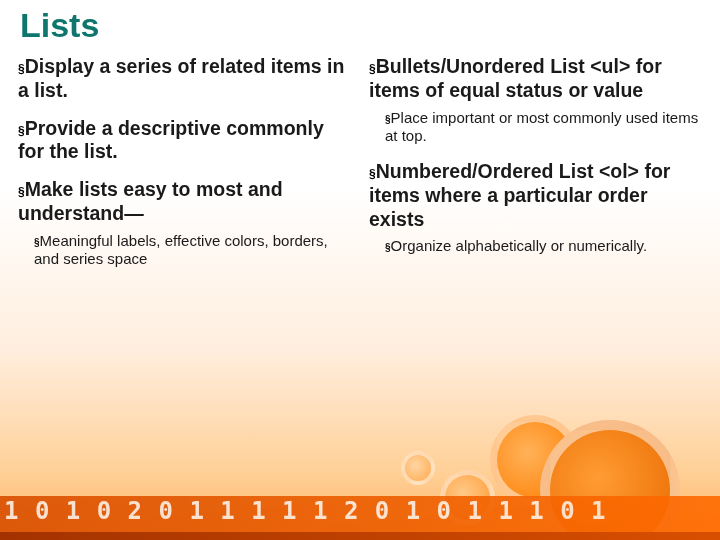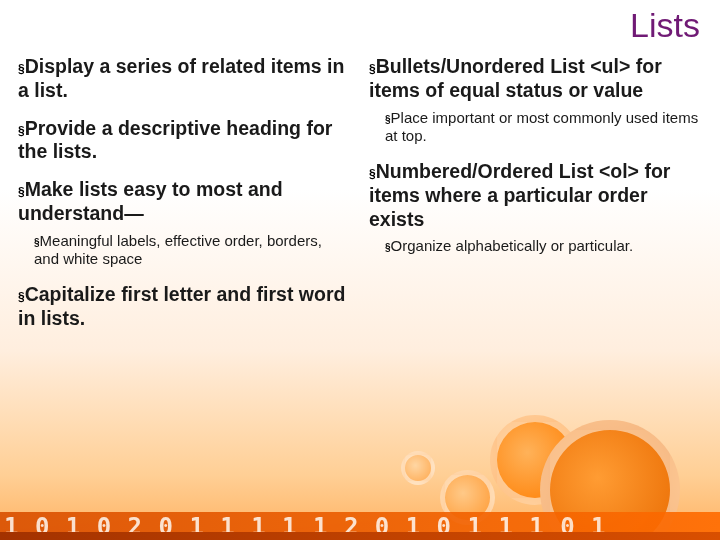--- a/index.html
+++ b/index.html
@@ -6,24 +6,23 @@
   body {
     width: 720px;
     height: 540px;
     font-family: Arial, Helvetica, sans-serif;
     background: linear-gradient(180deg, #ffffff 0%, #ffffff 35%, #ffeede 65%, #ffcf95 88%, #ffb160 100%);
     position: relative;
     overflow: hidden;
   }
   .title {
     font-size: 34px;
-    font-weight: normal;
-    color: #701a75;
+    font-weight: bold;
+    color: #0f766e;
     padding: 6px 20px 10px 20px;
-    text-align: right;
   }
   .columns {
     display: flex;
     gap: 18px;
     padding: 0 18px 0 18px;
   }
   .col {
     flex: 1;
     min-width: 0;
   }
@@ -66,21 +65,21 @@
     border-radius: 50%;
     border: 6px solid rgba(255,255,255,0.5);
   }
   .c1 { width: 140px; height: 140px; right: 40px; bottom: -20px; background: radial-gradient(circle at 40% 40%, #ff9c33, #e96a00); border-width: 10px;}
   .c2 { width: 90px; height: 90px; right: 140px; bottom: 35px; background: radial-gradient(circle at 40% 40%, #ffb259, #ff7d00); border-width:7px;}
   .c3 { width: 55px; height: 55px; right: 225px; bottom: 15px; background: radial-gradient(circle at 40% 40%, #ffc988, #ff9a33); border-width:5px;}
   .c4 { width: 34px; height: 34px; right: 285px; bottom: 55px; background: radial-gradient(circle at 40% 40%, #ffd6a3, #ffa84d); border-width:4px;}
   .band {
     position: absolute;
     left: 0; right: 0; bottom: 8px;
-    height: 20px;
+    height: 36px;
     background: linear-gradient(90deg, #d94f00, #ff6b00);
     opacity: 0.9;
     overflow: hidden;
   }
   .band .digits {
     color: rgba(255,255,255,0.85);
     font-family: monospace;
     font-size: 24px;
     letter-spacing: 1px;
     white-space: nowrap;
@@ -100,49 +99,46 @@
 <div class="title">Lists</div>
 
 <div class="columns">
   <div class="col">
 
     <div class="item">
       <span class="lead">§</span><span class="text">Display a series of related items in a list.</span>
     </div>
 
     <div class="item">
-      <span class="lead">§</span><span class="text">Provide a descriptive heading for the lists.</span>
+      <span class="lead">§</span><span class="text">Provide a descriptive commonly for the list.</span>
     </div>
 
     <div class="item">
       <span class="lead">§</span><span class="text">Make lists easy to most and understand—</span>
       <div class="sub">
-        <span class="lead">§</span><span class="text">Meaningful labels, effective order, borders, and white space</span>
+        <span class="lead">§</span><span class="text">Meaningful labels, effective colors, borders, and series space</span>
       </div>
     </div>
 
-    <div class="item">
-      <span class="lead">§</span><span class="text">Capitalize first letter and first word in lists.</span>
-    </div>
 
   </div>
 
   <div class="col">
 
     <div class="item">
       <span class="lead">§</span><span class="text">Bullets/Unordered List &lt;ul&gt; for items of equal status or value</span>
       <div class="sub">
         <span class="lead">§</span><span class="text">Place important or most commonly used items at top.</span>
       </div>
     </div>
 
     <div class="item">
       <span class="lead">§</span><span class="text">Numbered/Ordered List &lt;ol&gt; for items where a particular order exists</span>
       <div class="sub">
-        <span class="lead">§</span><span class="text">Organize alphabetically or particular.</span>
+        <span class="lead">§</span><span class="text">Organize alphabetically or numerically.</span>
       </div>
     </div>
 
   </div>
 </div>
 
 <div class="bg-deco">
   <div class="circle c4"></div>
   <div class="circle c3"></div>
   <div class="circle c2"></div>

